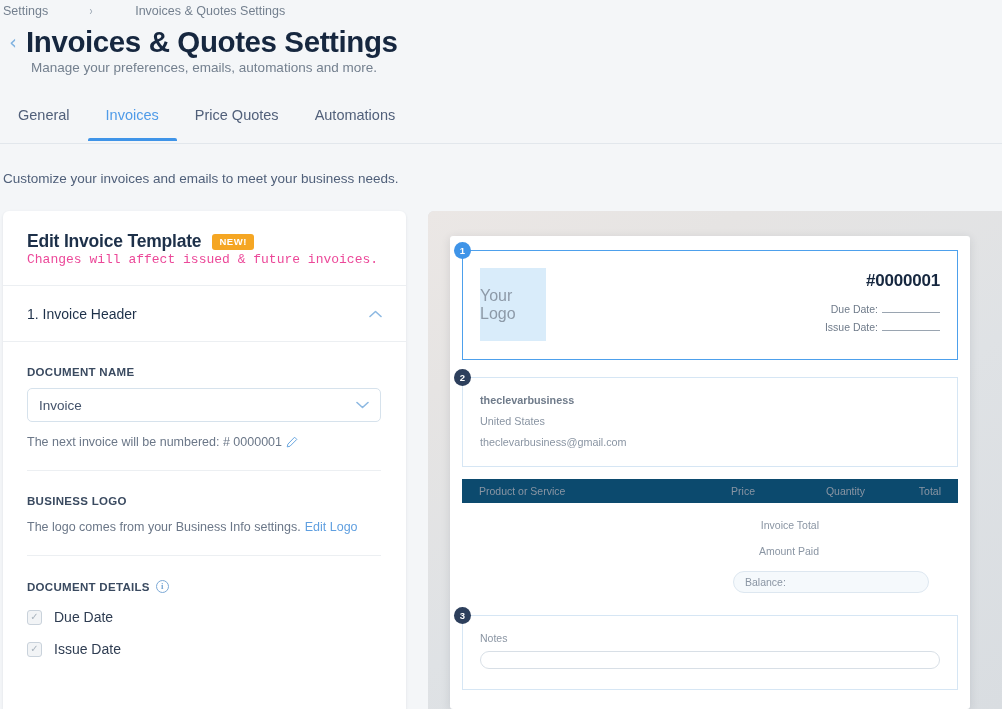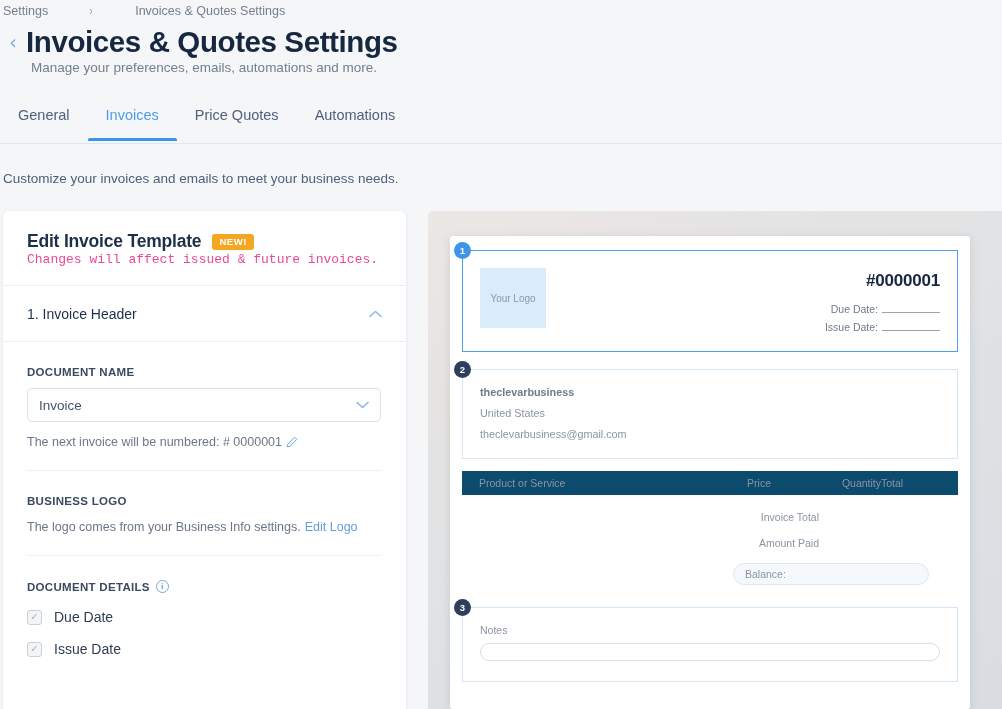--- a/index.html
+++ b/index.html
@@ -182,23 +182,23 @@
     line-height: 1;
   }
   .badge.blue { background: #3f94e8; }
   .badge.navy { background: #2d3f5c; }
 
   .inv-head {
     display: flex; justify-content: space-between;
     padding: 17px 17px 18px 17px;
   }
   .logo-box {
-    width: 66px; height: 60px; background: #d9ecfa;
+    width: 66px; height: 73px; background: #d9ecfa;
     display: flex; align-items: center; justify-content: center;
-    font-size: 10px; color: #8d9aa8;
+    font-size: 16px; color: #8d9aa8;
   }
   .inv-head-right { text-align: right; padding-top: 3px; }
   .inv-number {
     font-size: 17px; font-weight: bold; color: #16273f; letter-spacing: -.2px;
   }
   .date-line {
     margin-top: 12px; font-size: 10.5px; color: #6f7b8a;
     display: flex; justify-content: flex-end; align-items: baseline; gap: 4px;
   }
   .date-line + .date-line { margin-top: 6px; }
@@ -215,21 +215,21 @@
   .billto-lbl { font-size: 10.5px; font-weight: bold; color: #6f7b8a; }
   .billto-val { margin-top: 5px; font-size: 10.5px; color: #8a95a3; }
 
   .tbl-head {
     margin: 12px 12px 0 12px; background: #0c4a6e;
     display: flex; padding: 6px 17px; font-size: 10.5px; color: #8a95a3;
   }
   .th-prod { flex: 1; }
   .th-price { width: 90px; text-align: right; }
   .th-qty { width: 110px; text-align: right; }
-  .th-total { width: 60px; text-align: left; }
+  .th-total { width: 76px; text-align: right; }
 
   .totals { margin-top: 16px; padding-right: 41px; }
   .tot-row {
     font-size: 10.5px; color: #8a95a3; text-align: right;
     padding-right: 110px; margin-bottom: 14px;
   }
   .balance-box {
     margin-left: auto; width: 196px; height: 22px;
     border: 1px solid #dde7f0; border-radius: 11px; background: #f5f9fc;
     display: flex; align-items: center; padding: 0 11px;

